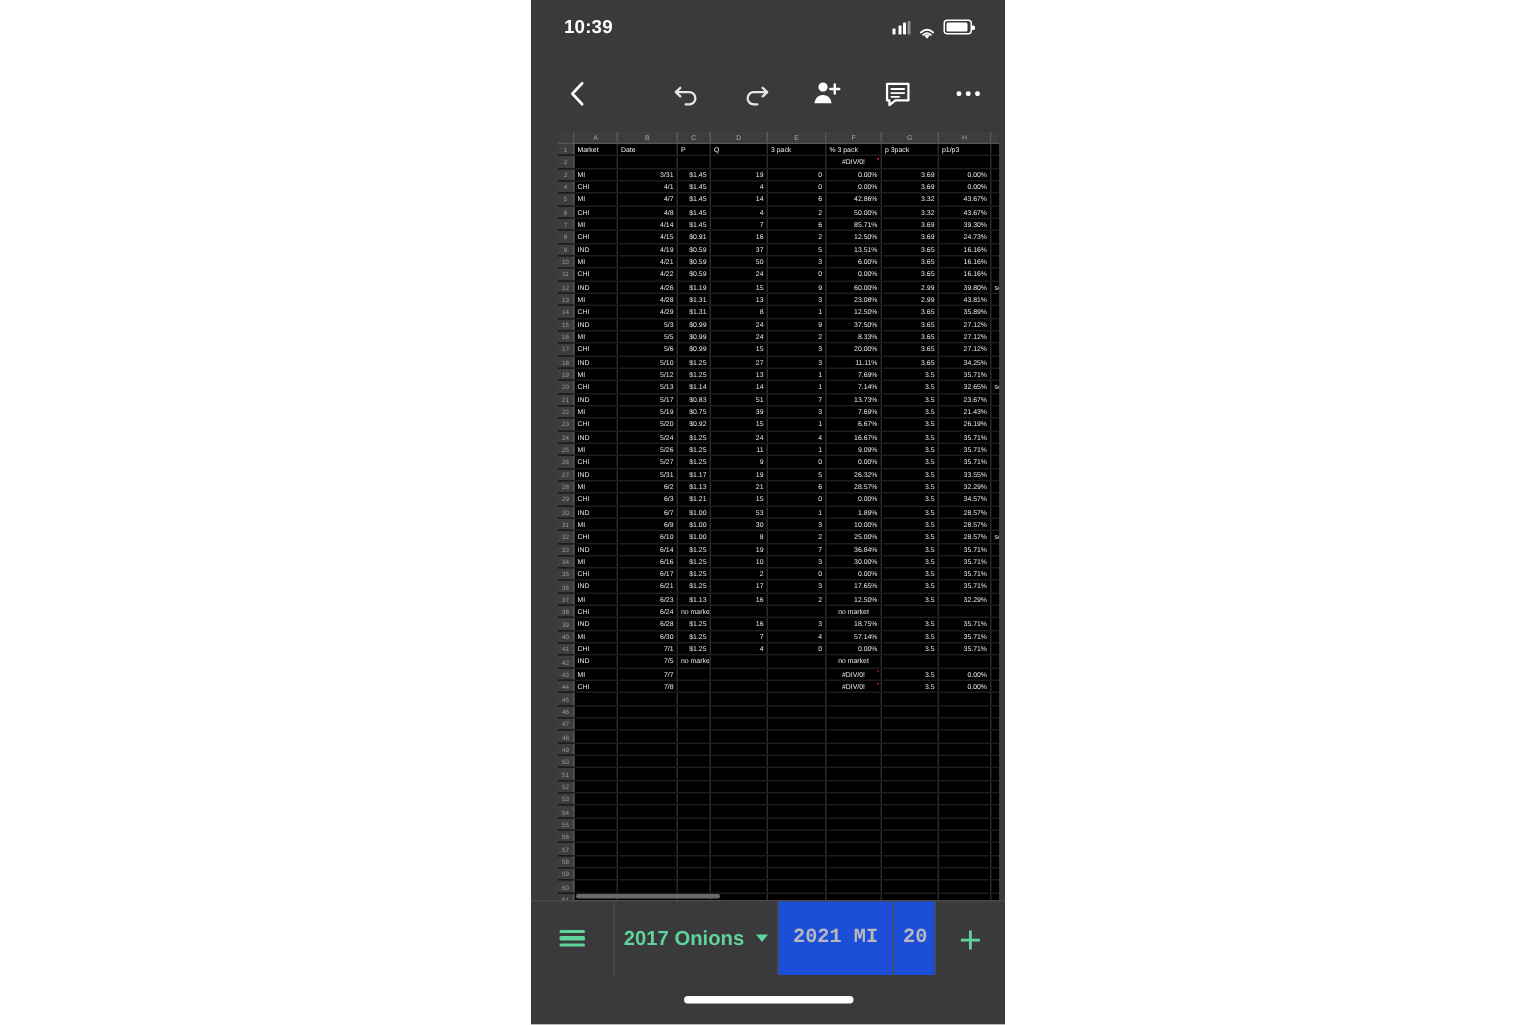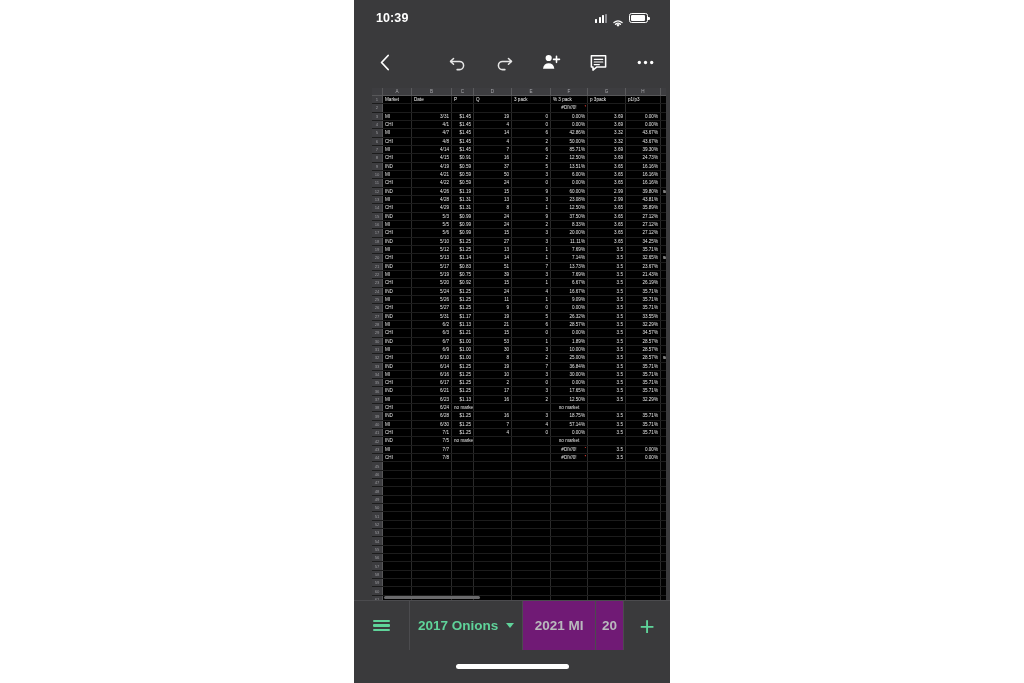--- a/index.html
+++ b/index.html
@@ -216,21 +216,21 @@
     font-size: 13.5px;
     font-weight: bold;
     border-right: 1px solid #4b4b4e;
     white-space: nowrap;
     overflow: hidden;
   }
   .tab.active {
     color: #5fd39a;
     background: #3a3a3c;
   }
-  .tab.inactive { background: #701a75; }
+  .tab.inactive { background: #1d4ed8; font-family: Liberation Mono, monospace; }
   .caret {
     width: 0; height: 0;
     border-left: 4.5px solid transparent;
     border-right: 4.5px solid transparent;
     border-top: 5px solid #5fd39a;
   }
   #tab-clip { flex: 0 0 28px; padding: 0; justify-content: flex-start; padding-left: 6px; }
   #add-tab {
     flex: 0 0 46px;
     display: flex; align-items: center; justify-content: center;

